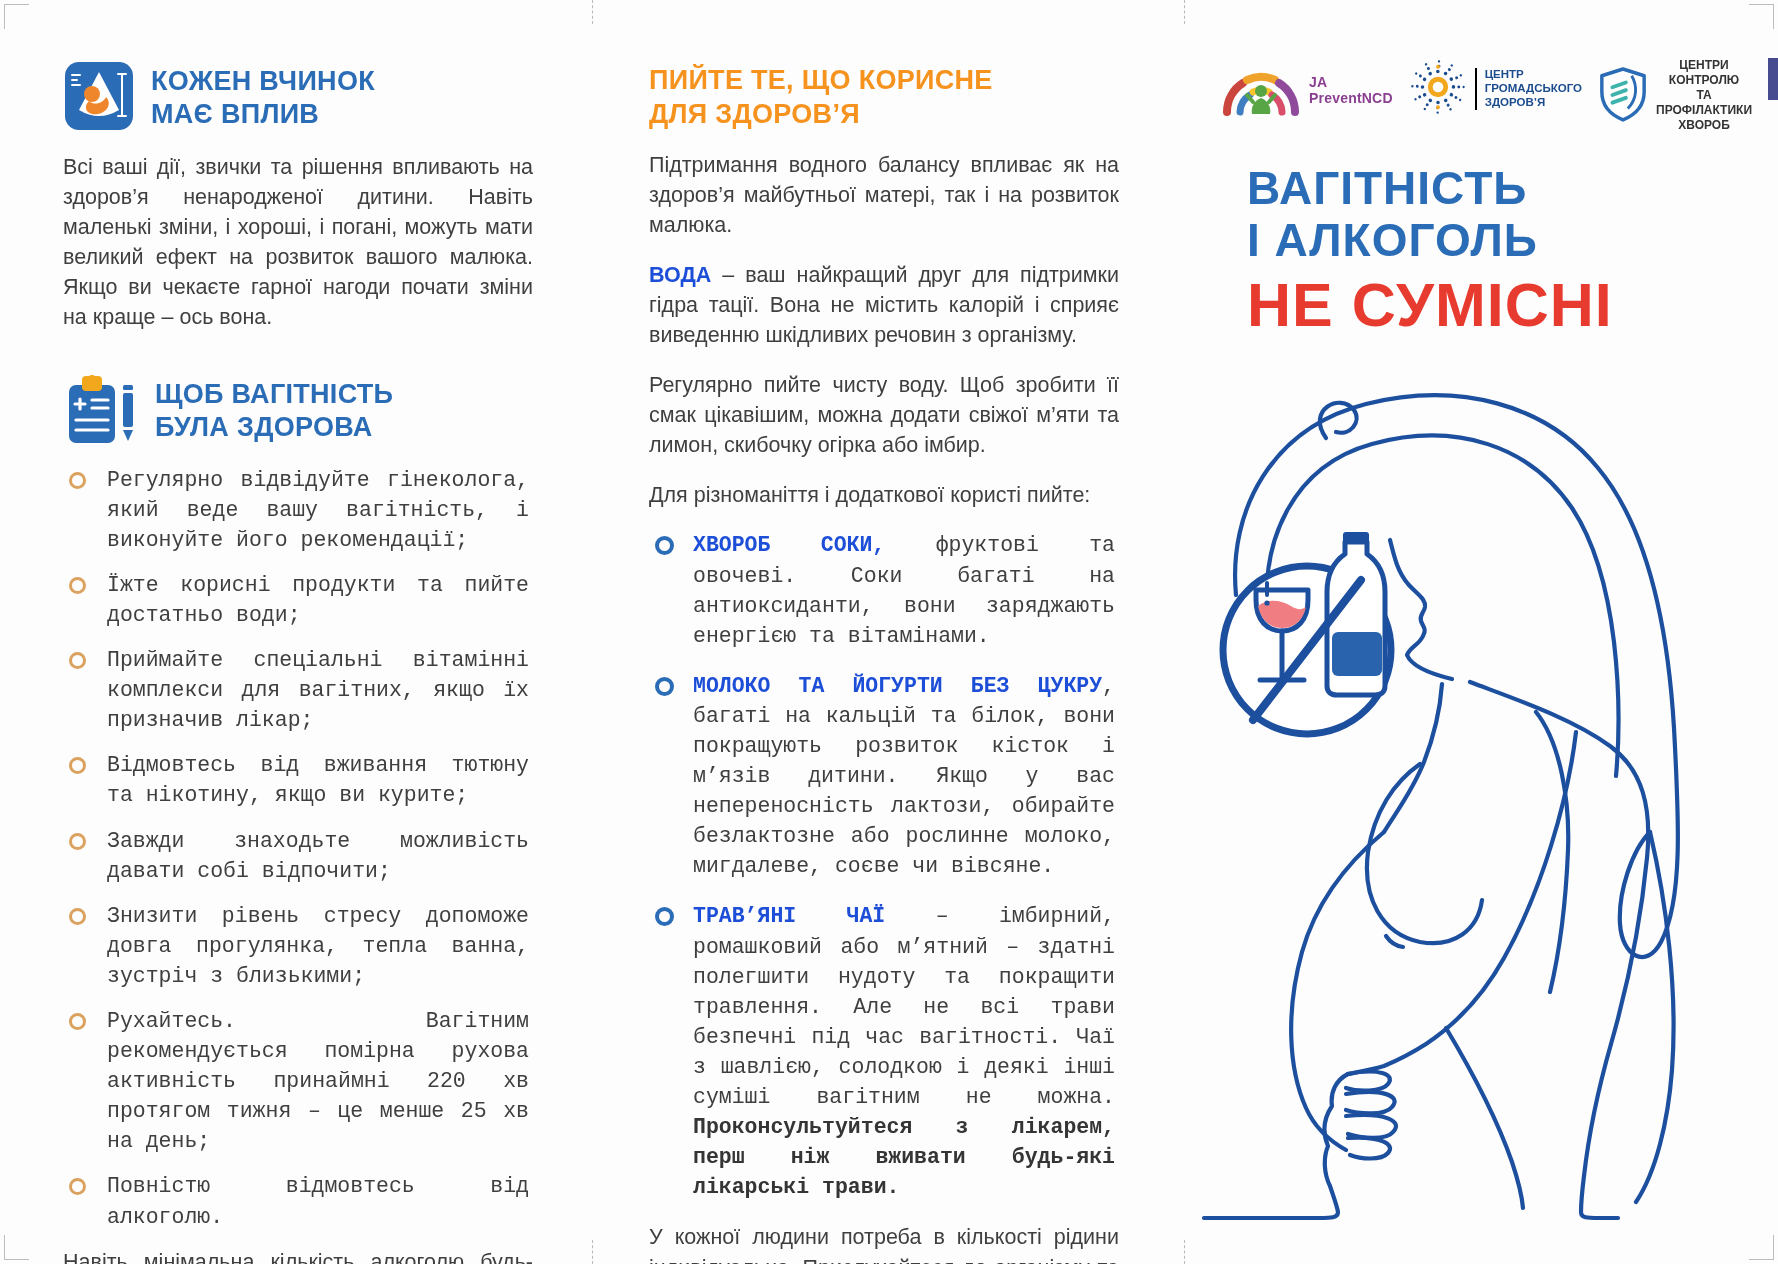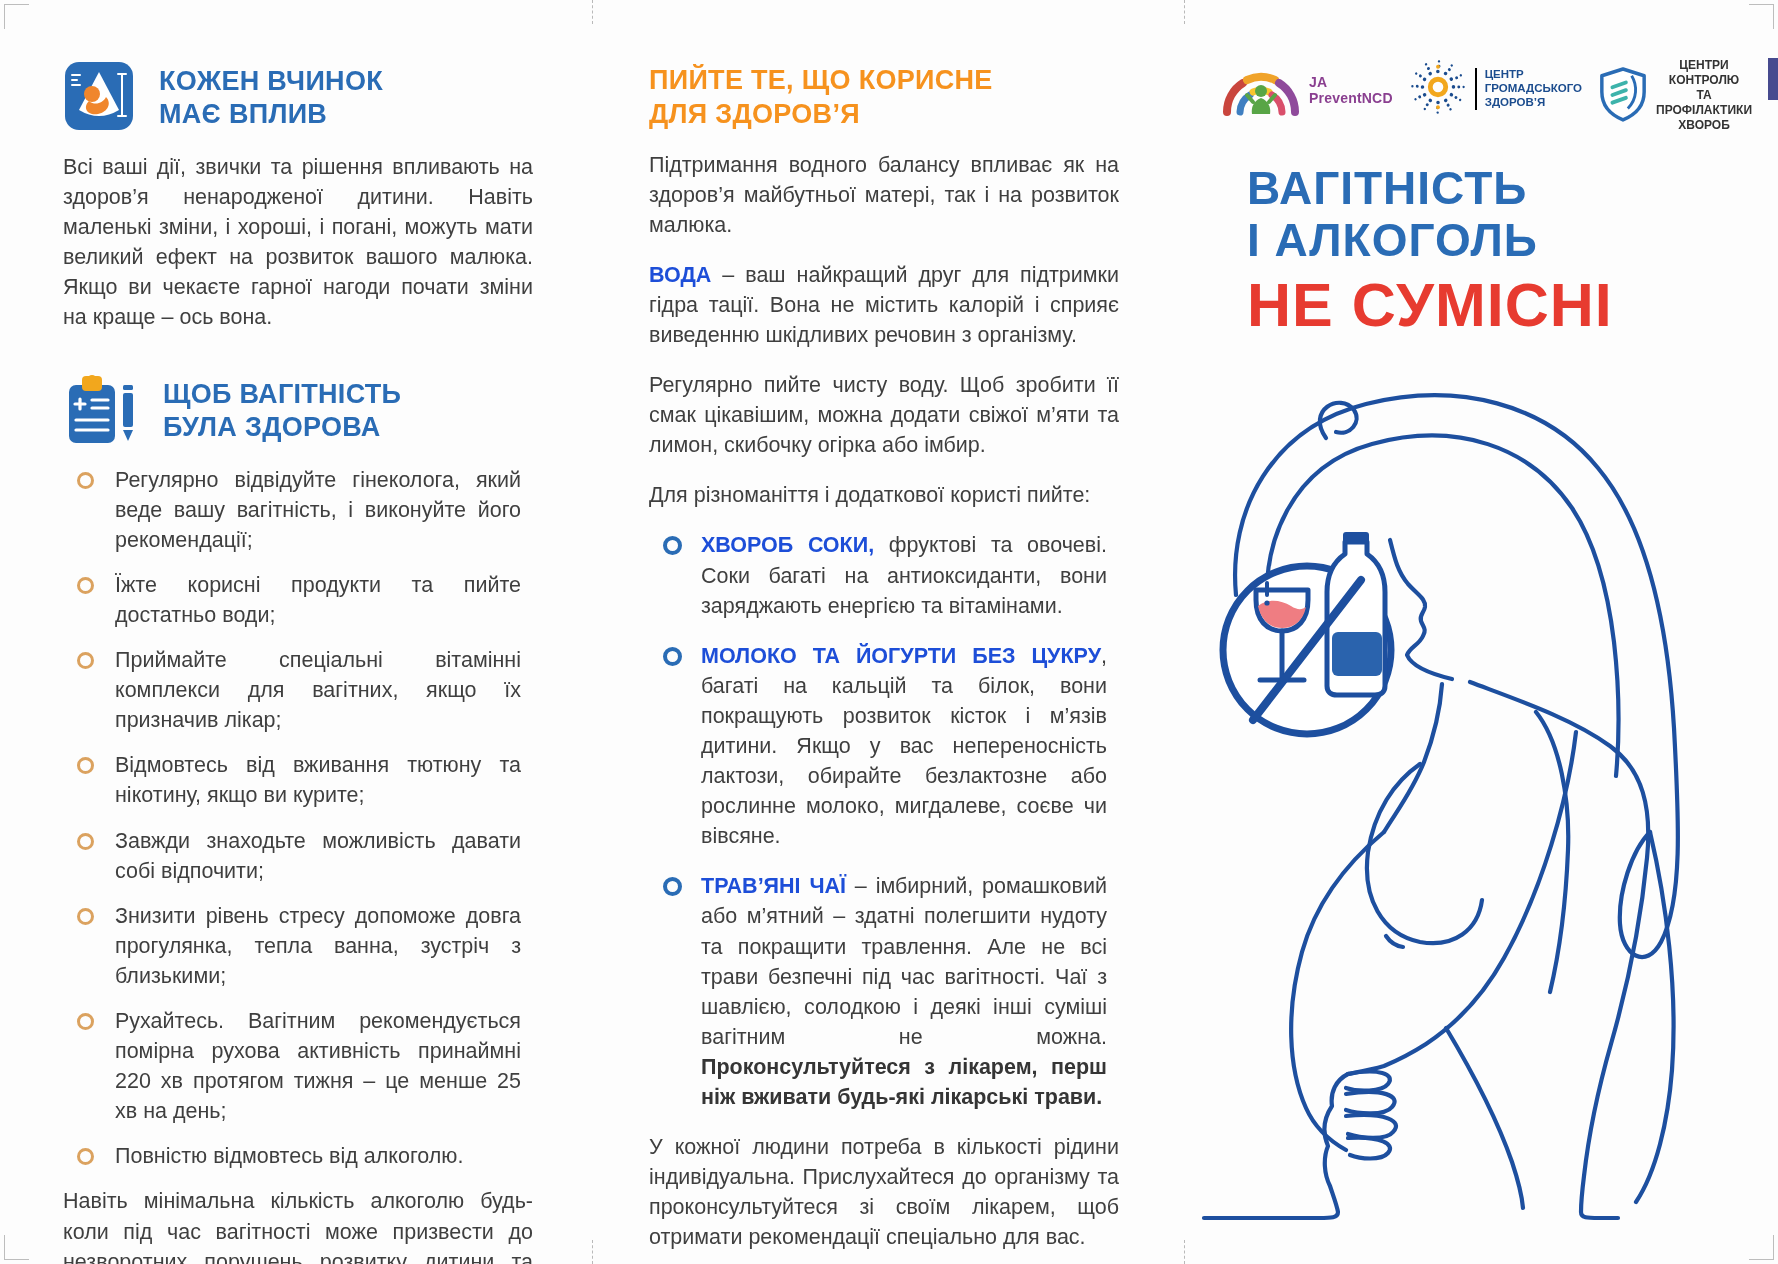--- a/index.html
+++ b/index.html
@@ -11,30 +11,30 @@
   .crop.tl{left:4px;top:4px;border-left:1px solid #bdbdbd;border-top:1px solid #bdbdbd;}
   .crop.tr{right:4px;top:4px;border-right:1px solid #bdbdbd;border-top:1px solid #bdbdbd;}
   .crop.bl{left:4px;bottom:4px;border-left:1px solid #bdbdbd;border-bottom:1px solid #bdbdbd;}
   .crop.br{right:4px;bottom:4px;border-right:1px solid #bdbdbd;border-bottom:1px solid #bdbdbd;}
   .fold{position:absolute;width:0;height:24px;border-left:1px dashed #b9b9b9;}
 
   .col{position:absolute;width:470px;}
   .col-left{left:63px;top:60px;}
   .col-mid{left:649px;top:64px;}
 
-  .sec-head{display:flex;align-items:center;gap:24px;margin-bottom:16px;}
+  .sec-head{display:flex;align-items:center;gap:16px;margin-bottom:16px;}
   .sec-title{color:#2a6cb5;font-weight:bold;font-size:27px;line-height:1.22;letter-spacing:.3px;}
   .mid-title{color:#f6921e;font-weight:bold;font-size:27px;line-height:1.25;letter-spacing:.3px;margin-bottom:18px;}
 
   .body-text{font-size:21.5px;line-height:1.4;text-align:justify;color:#3f3f3f;}
   .para{margin:0 0 20px 0;}
   .lead{color:#1d4ed8;font-weight:bold;}
   .bt{font-weight:bold;color:#353535;}
 
-  ul.blist{list-style:none;margin:12px;padding:0;}
+  ul.blist{list-style:none;margin:4px;padding:0;font-family:Liberation Mono, monospace;}
   ul.blist li{position:relative;padding-left:40px;margin-bottom:15px;}
   .ring{position:absolute;left:2px;top:7px;width:11px;height:11px;border-radius:50%;
         border:3.5px solid #dba25f;background:transparent;}
   .ring.blue{border:4px solid #2a6cb5;top:6px;}
   ul.blist.mid li{margin-bottom:20px;}
 
   
   .logos{position:absolute;left:1213px;top:58px;width:552px;display:flex;gap:16px;align-items:flex-start;}
   .logo{display:flex;align-items:center;}
   .logo-row{display:flex;align-items:center;gap:8px;}

